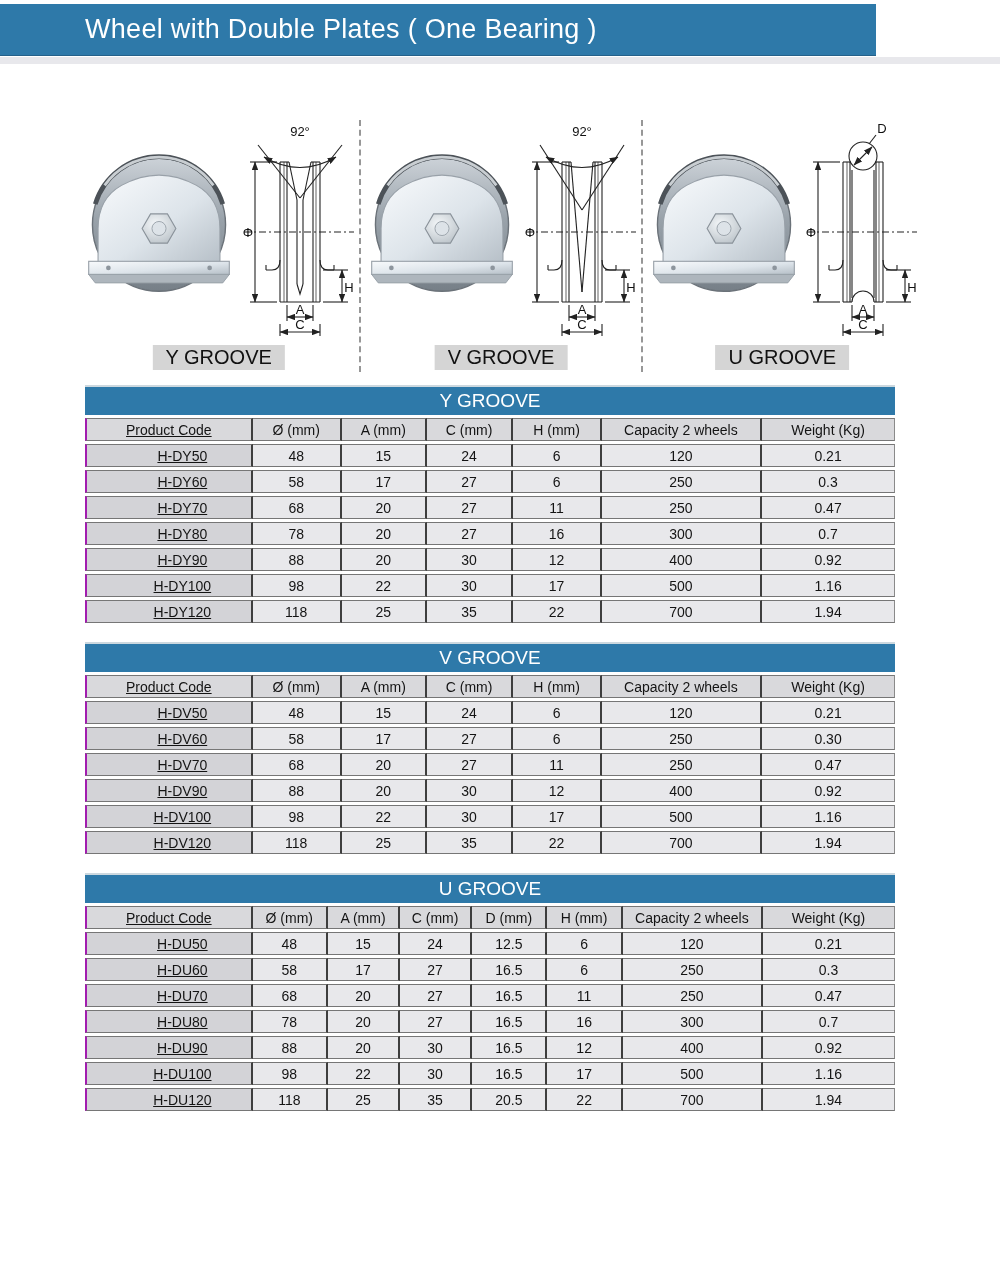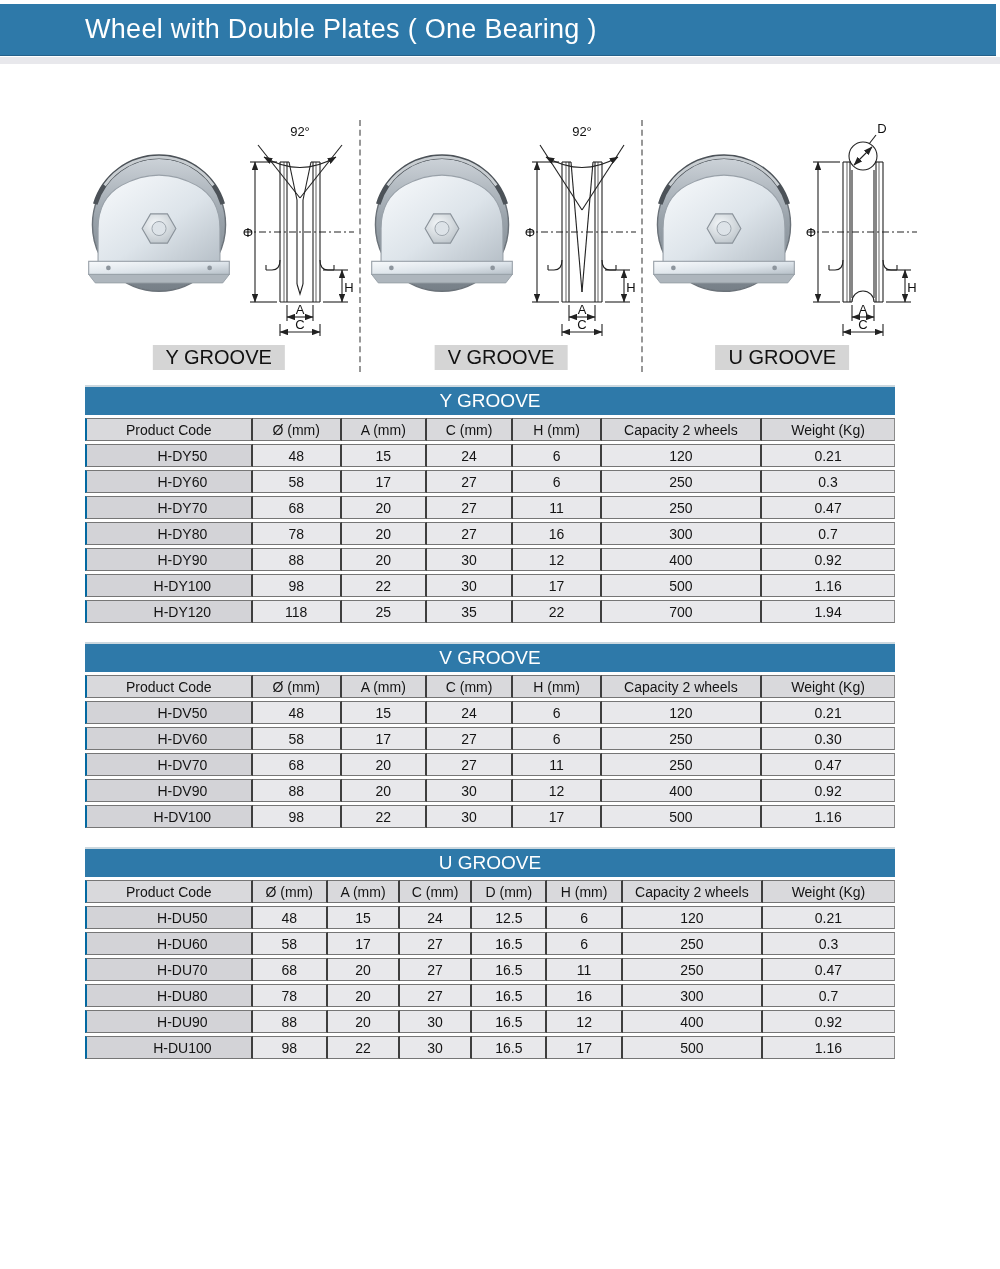--- a/index.html
+++ b/index.html
@@ -1,20 +1,20 @@
 <!DOCTYPE html>
 <html><head>
 <meta charset="utf-8">
 <style>
   html,body{margin:0;padding:0;background:#fff;}
   .page{position:relative;width:1000px;height:1269px;background:#fff;overflow:hidden;
         font-family:"Liberation Sans",sans-serif;}
 
   
-  .top-bar{position:absolute;top:4px;left:0;width:996px;height:52px;background:#2e79a9;
+  .top-bar{position:absolute;top:4px;left:0;width:876px;height:52px;background:#2e79a9;
            border-bottom:1px solid #25618a;box-sizing:border-box;}
   .top-bar h1{margin:0;padding-left:85px;line-height:50px;font-size:27px;font-weight:500;
               color:#ffffff;letter-spacing:.3px;}
   .top-strip{position:absolute;top:57px;left:0;width:1000px;height:7px;background:#e8e8ec;}
 
   
   .figures{position:absolute;top:120px;left:78px;width:844px;height:252px;display:flex;}
   .figure{position:relative;width:33.333%;height:252px;box-sizing:border-box;}
   .figure + .figure{border-left:2px dashed #979797;}
   svg.photo{position:absolute;left:6px;top:18px;width:150px;height:196px;}
@@ -27,21 +27,21 @@
   .spec-table{margin-bottom:16px;}
   .table-title{height:30px;box-sizing:border-box;background:#2e79a9;border-top:2px solid #ccd8df;
                color:#fff;font-size:19px;text-align:center;line-height:27px;}
   table.spec{width:100%;border-collapse:separate;border-spacing:0 3px;table-layout:fixed;}
   table.spec th,table.spec td{height:21px;padding:0;font-size:14px;font-weight:400;text-align:center;
       color:#141414;border-top:1px solid #767676;border-bottom:1px solid #767676;
       border-right:2px solid #3e3e3e;overflow:hidden;}
   table.spec th{background:#d9d9dc;}
   table.spec td{background:#e8e8eb;}
   table.spec td.code{background:#d3d3d7;padding-left:27px;}
-  table.spec th:first-child,table.spec td:first-child{border-left:2px solid #0369a1;}
+  table.spec th:first-child,table.spec td:first-child{border-left:2px solid #a21caf;text-decoration:underline;}
   table.spec th:last-child,table.spec td:last-child{border-right:1px solid #8a8a8a;}
 
   .diagram text{font-family:"Liberation Sans",sans-serif;}
 </style>
 </head>
 <body>
 
 <svg width="0" height="0" style="position:absolute" aria-hidden="true">
   <defs>
     <linearGradient id="gPlate" x1="0" y1="0" x2="1" y2="1">
@@ -404,20 +404,29 @@
             </tr>
             <tr>
               <td class="code">H-DV100</td>
               <td>98</td>
               <td>22</td>
               <td>30</td>
               <td>17</td>
               <td>500</td>
               <td>1.16</td>
             </tr>
+            <tr>
+              <td class="code">H-DV120</td>
+              <td>118</td>
+              <td>25</td>
+              <td>35</td>
+              <td>22</td>
+              <td>700</td>
+              <td>1.94</td>
+            </tr>
           </tbody>
         </table>
       </div>
       <div class="spec-table">
         <div class="table-title">U GROOVE</div>
         <table class="spec">
           <colgroup>
             <col style="width: 20.7%;">
             <col style="width: 9.3%;">
             <col style="width: 8.9%;">
@@ -493,18 +502,28 @@
             <tr>
               <td class="code">H-DU100</td>
               <td>98</td>
               <td>22</td>
               <td>30</td>
               <td>16.5</td>
               <td>17</td>
               <td>500</td>
               <td>1.16</td>
             </tr>
+            <tr>
+              <td class="code">H-DU120</td>
+              <td>118</td>
+              <td>25</td>
+              <td>35</td>
+              <td>20.5</td>
+              <td>22</td>
+              <td>700</td>
+              <td>1.94</td>
+            </tr>
           </tbody>
         </table>
       </div>
     </section>
 
 </div>
 
 </body></html>

